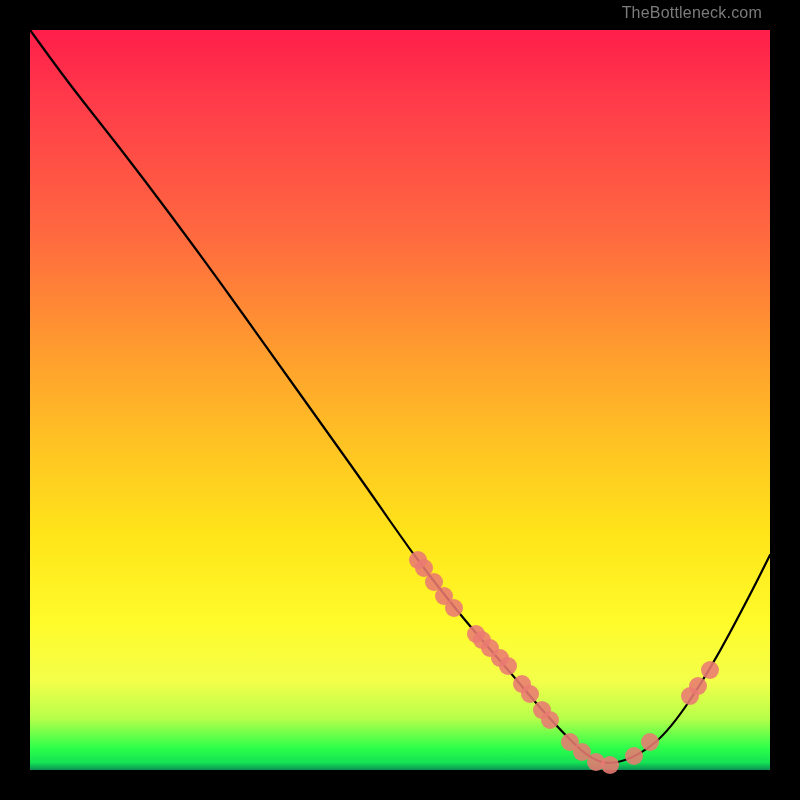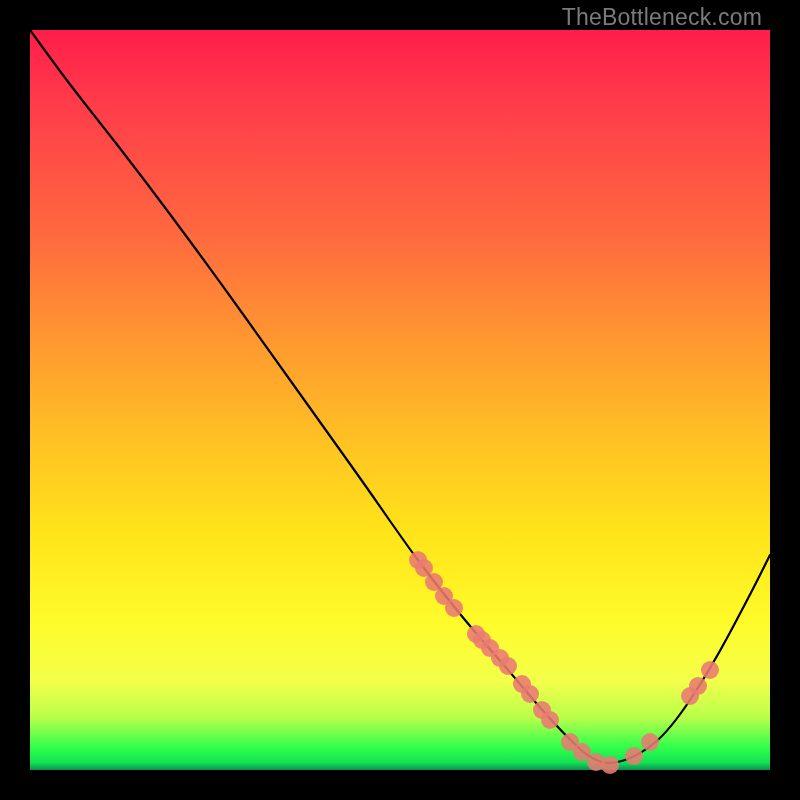--- a/index.html
+++ b/index.html
@@ -40,21 +40,21 @@
       #2eff4a 97%,
       #14e254 99%,
       #0c8f55 100%
     );
   }
   .watermark {
     position: absolute;
     top: 4px;
     right: 38px;
     color: #7b7b7b;
-    font-size: 23px;
+    font-size: 16px;
     font-weight: 500;
     letter-spacing: 0.2px;
   }
   svg.curve {
     position: absolute;
     left: 0;
     top: 0;
     width: 740px;
     height: 740px;
     overflow: visible;

